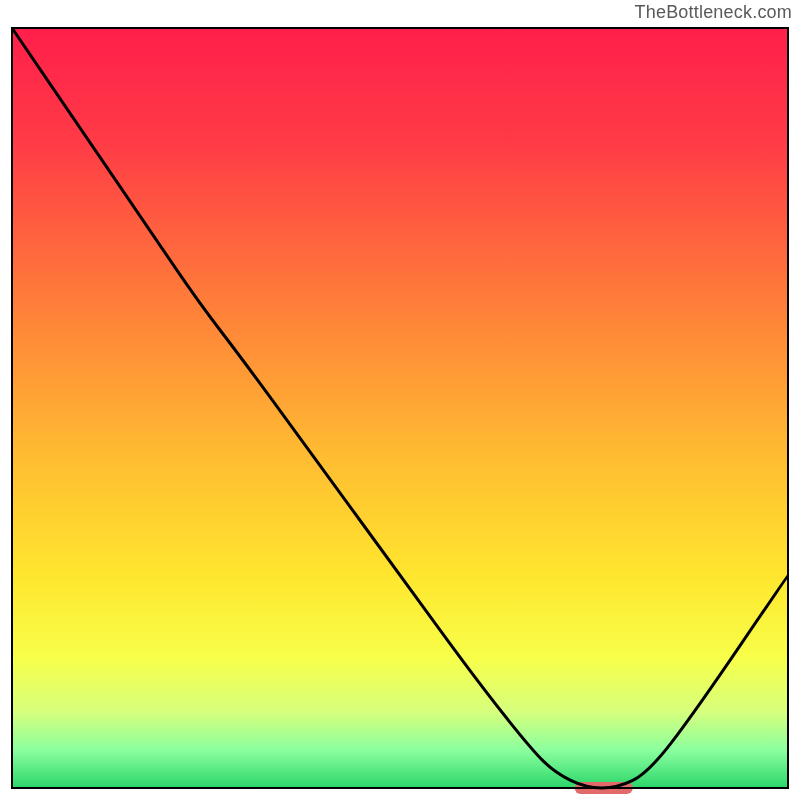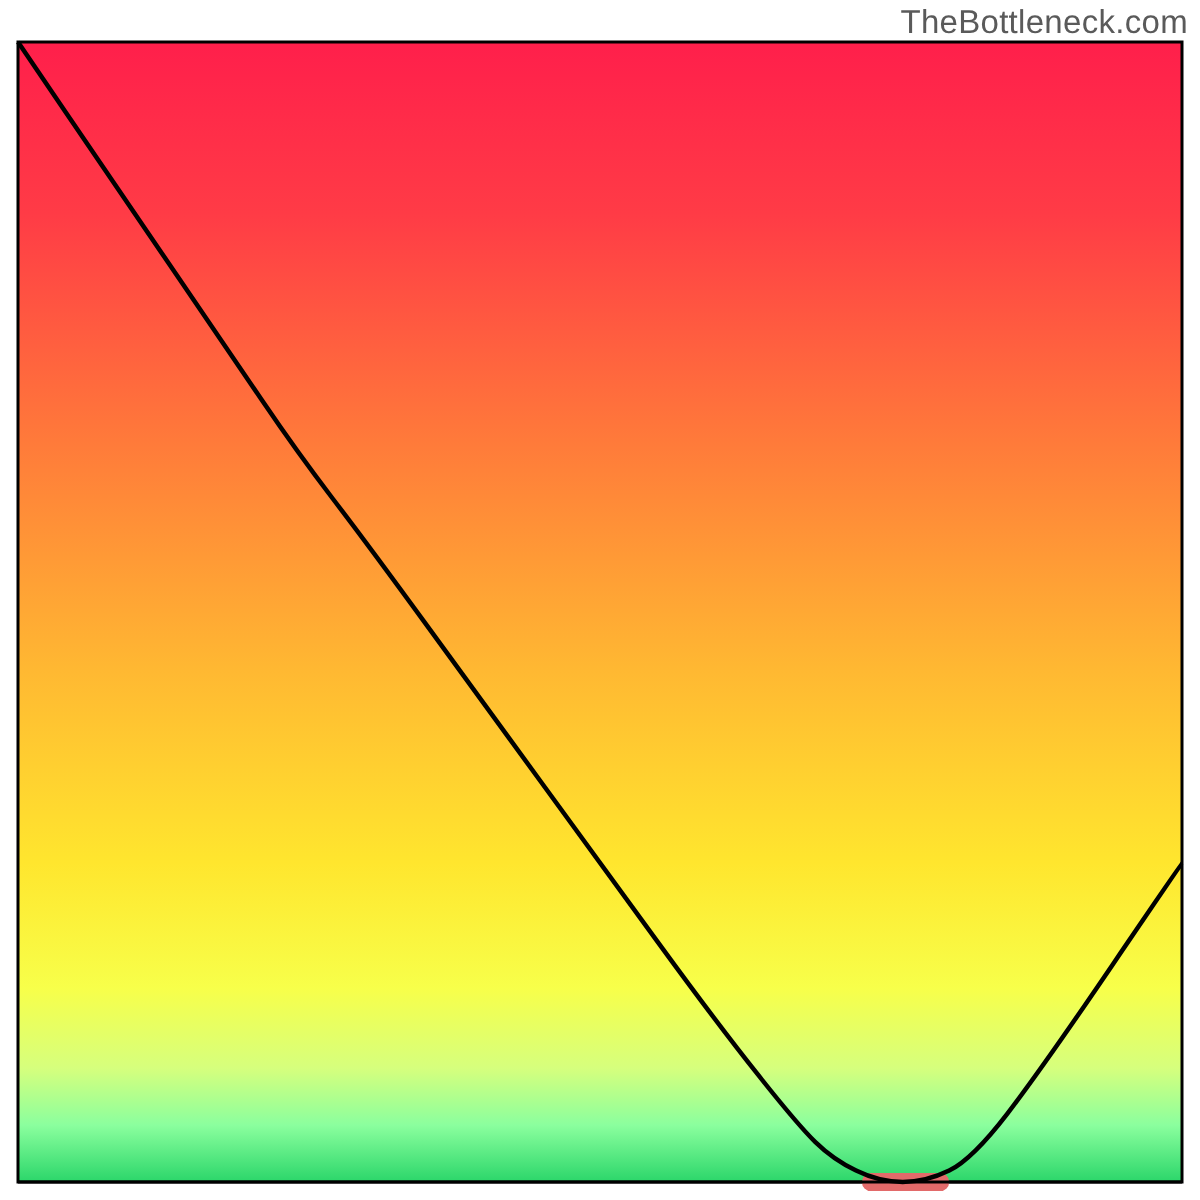--- a/index.html
+++ b/index.html
@@ -12,21 +12,21 @@
   }
   .container {
     position: relative;
     width: 800px;
     height: 800px;
   }
   .watermark {
     position: absolute;
     top: 2px;
     right: 8px;
-    font-size: 22px;
+    font-size: 18px;
     font-weight: 500;
     color: #5a5a5a;
     letter-spacing: 0.2px;
   }
   svg {
     display: block;
   }
 </style>
 </head>
 <body>

